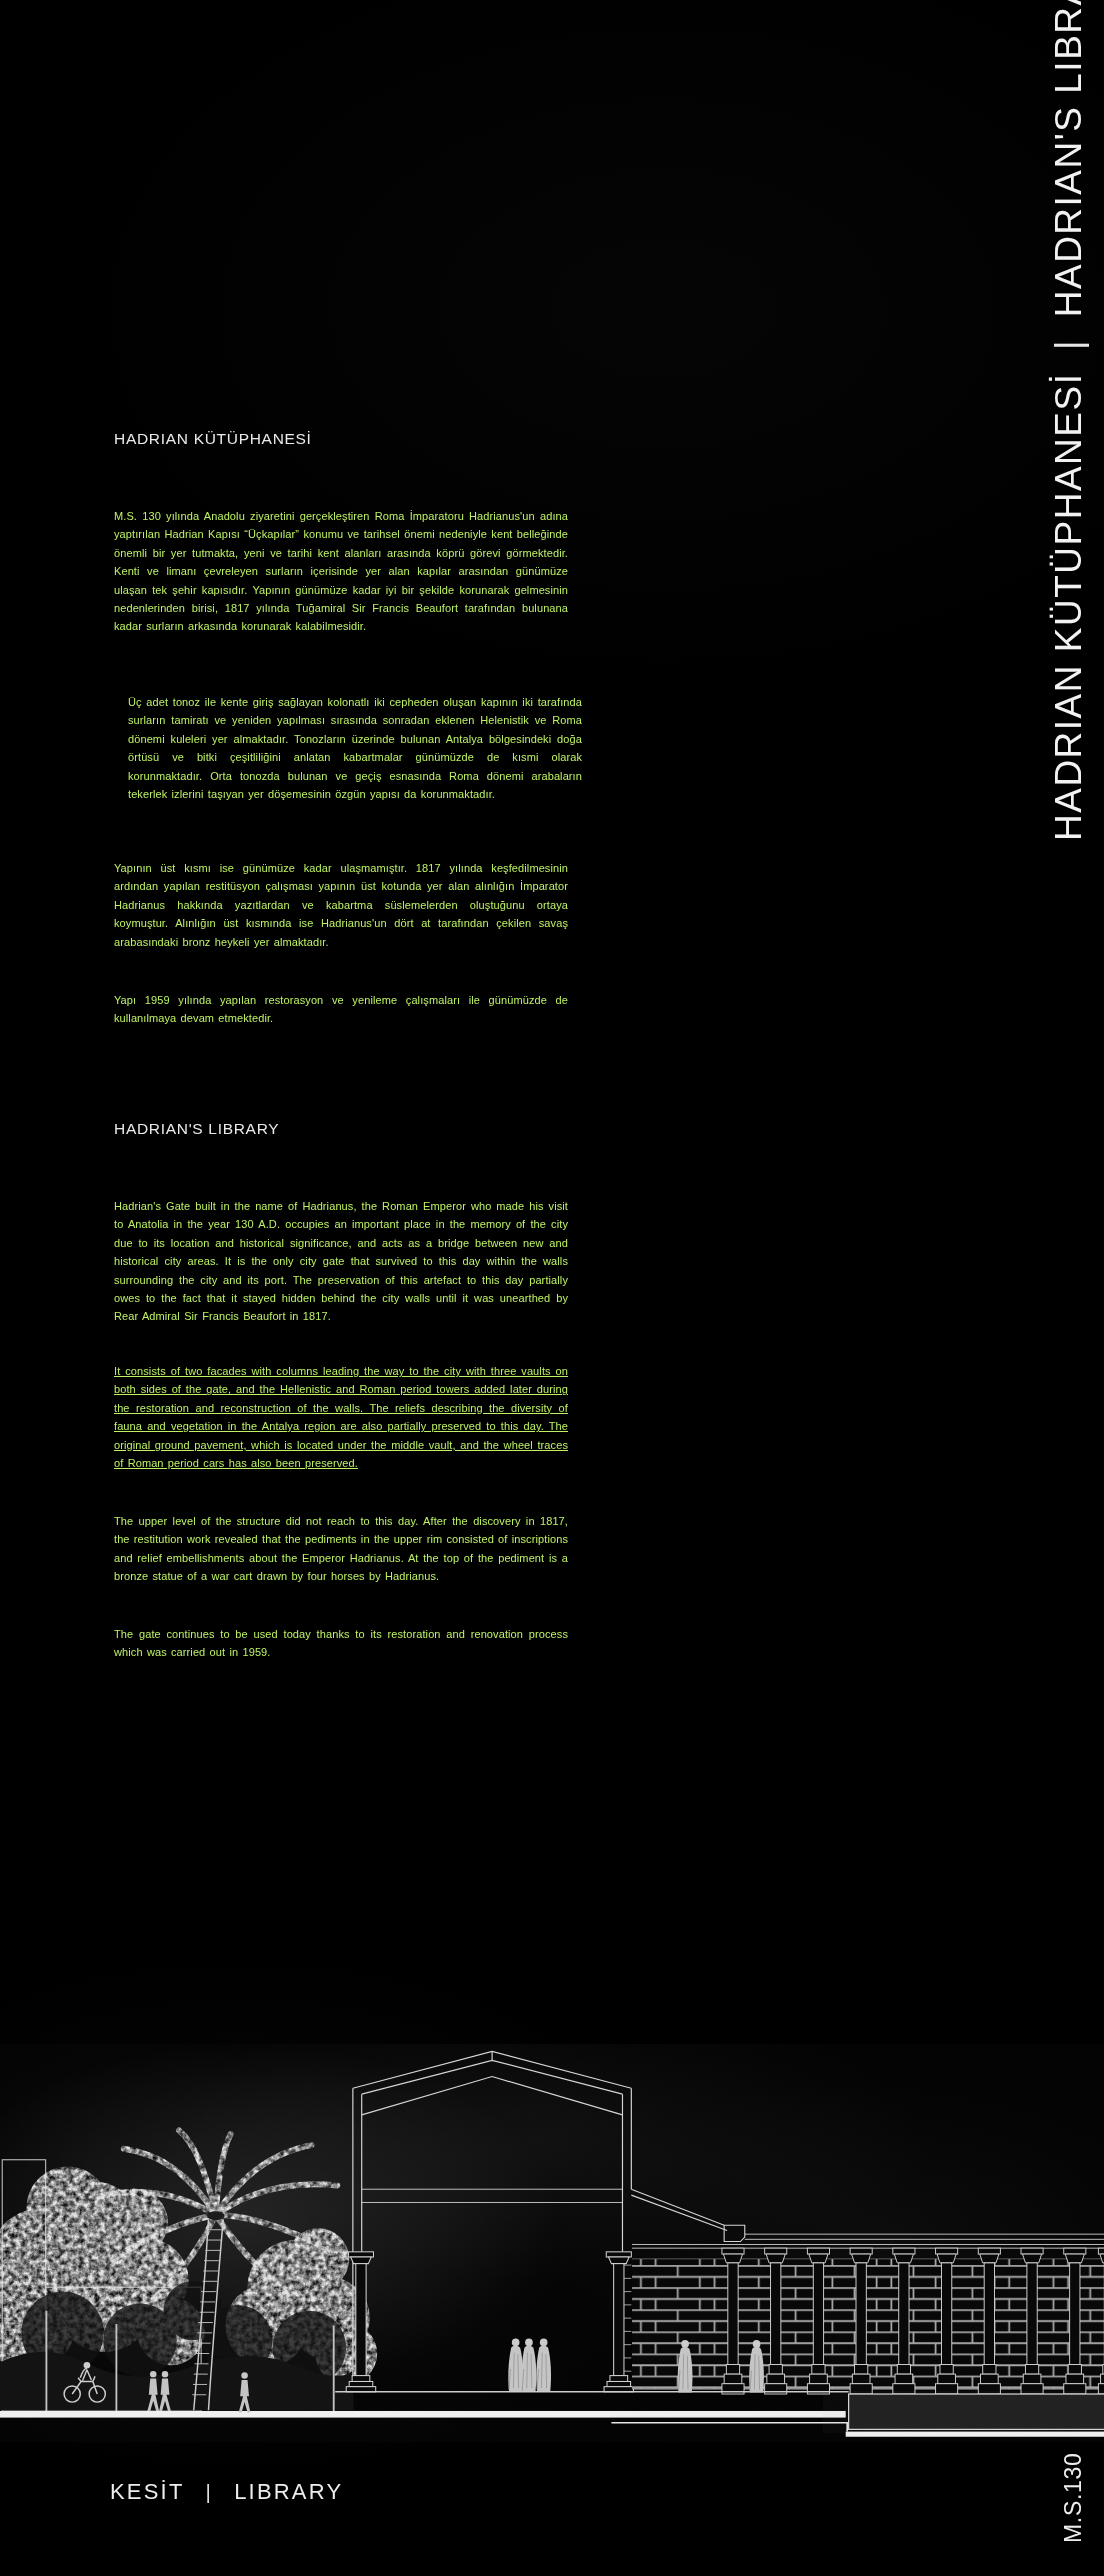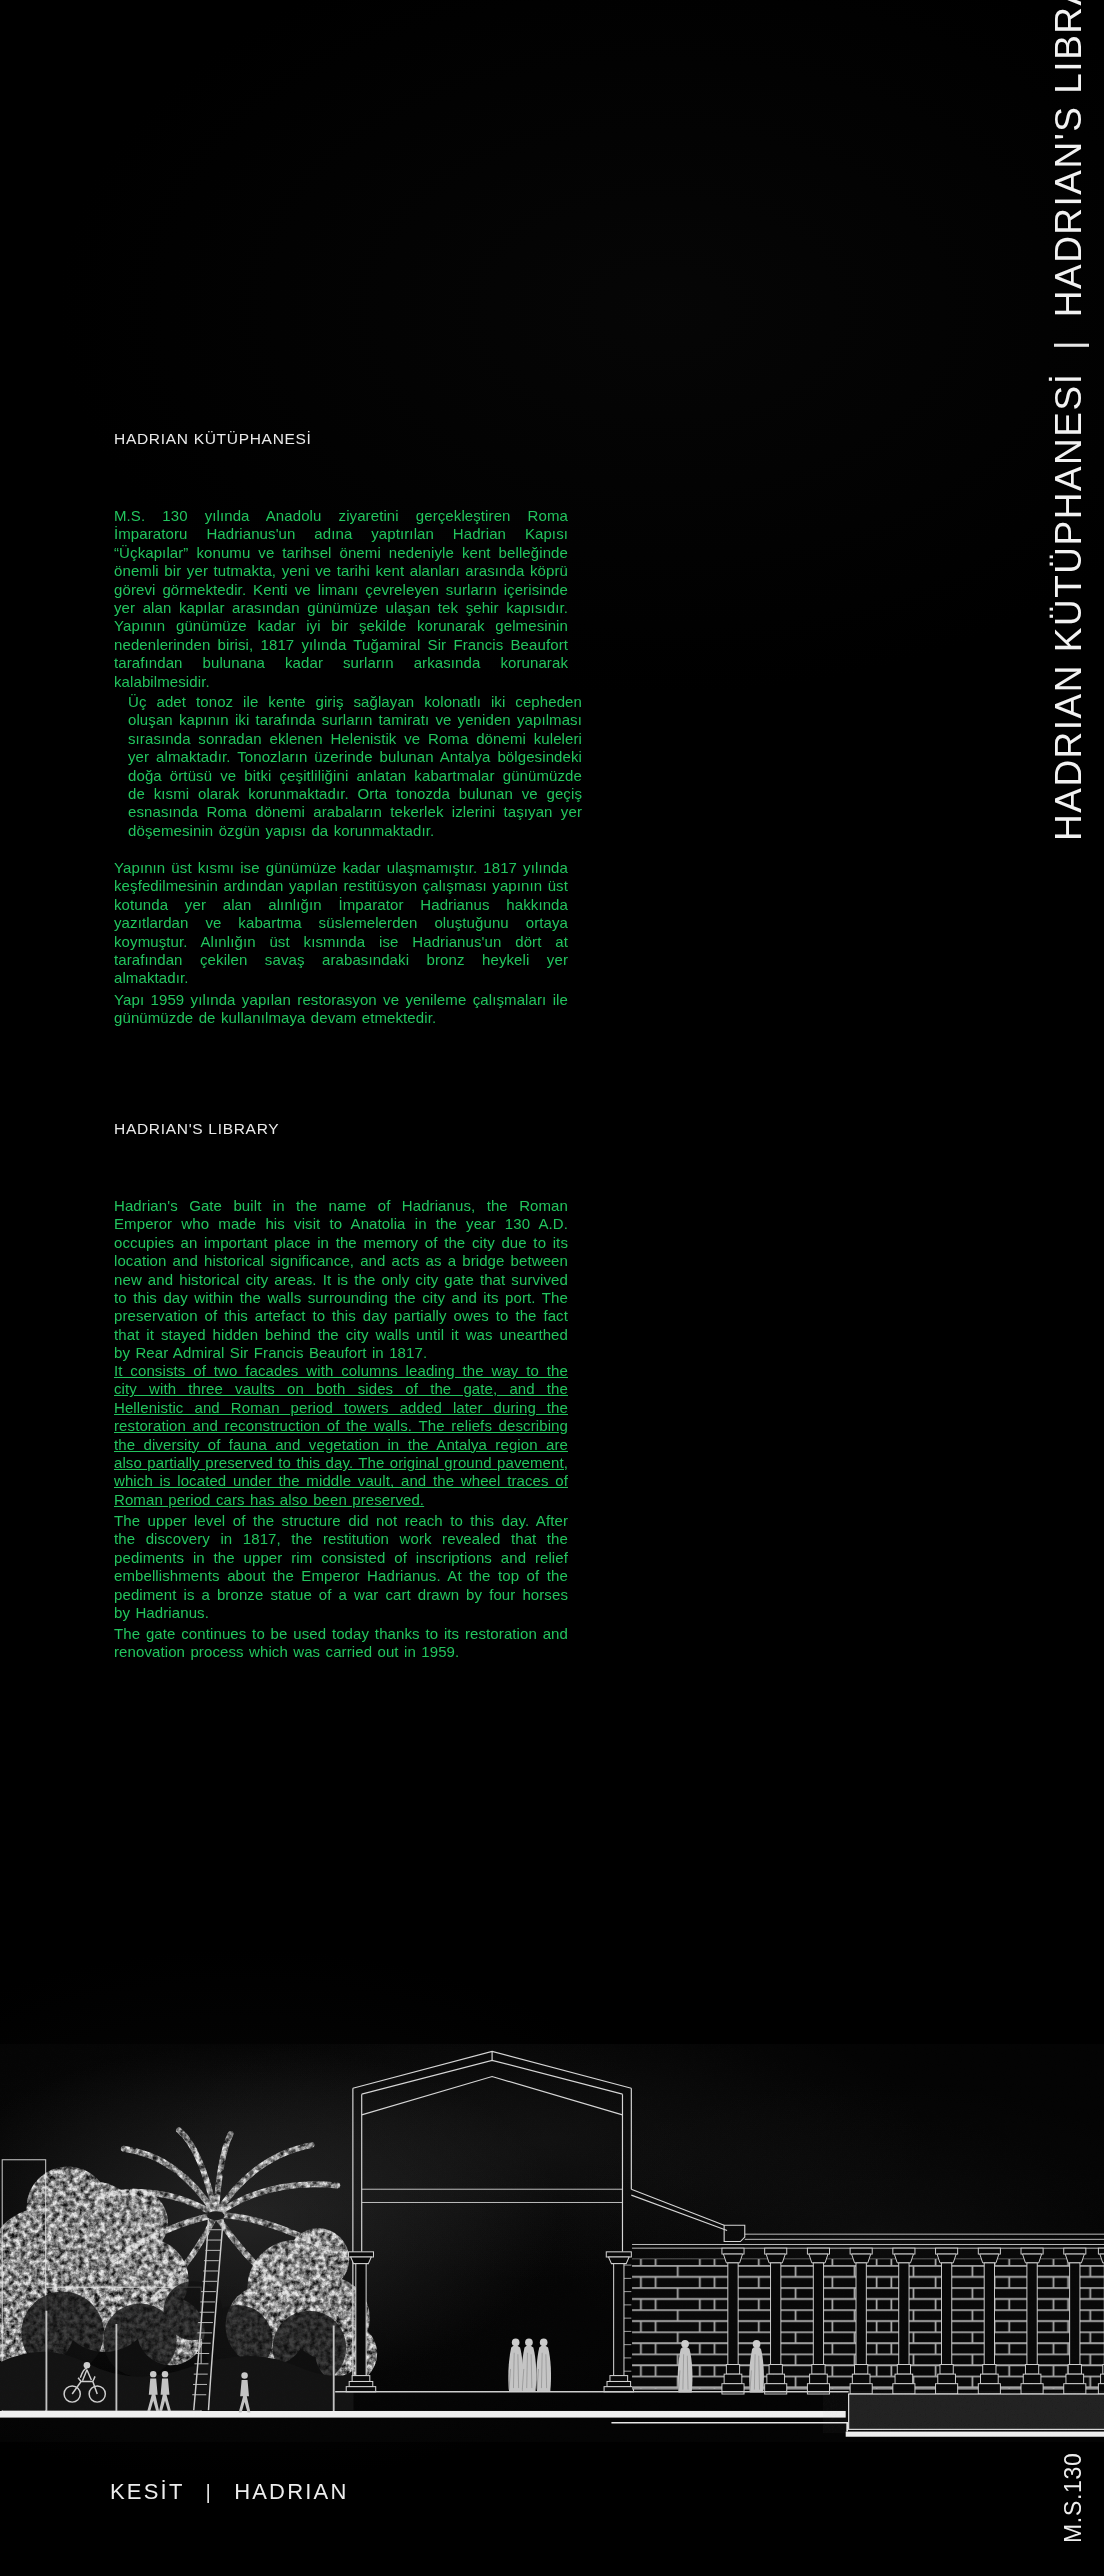--- a/index.html
+++ b/index.html
@@ -9,21 +9,21 @@
     background:
       radial-gradient(663px 383px at 22% 86%, rgba(42,42,42,.18), rgba(0,0,0,0) 70%),
       radial-gradient(810px 515px at 60% 12%, rgba(22,22,22,.25), rgba(0,0,0,0) 75%),
       #000;
   }
   .text-block{position:absolute;left:114px;width:454px;color:#dcdcdc;}
   .heading{
     font-size:15.5px;letter-spacing:0.7px;font-weight:400;color:#ebebeb;white-space:nowrap;
   }
   .para{
-    font-size:15px;line-height:18.4px;text-align:justify;color:#22c55e;
+    font-size:11px;line-height:18.4px;text-align:justify;color:#bef264;
     letter-spacing:0.1px;word-spacing:1.1px;margin:0;
   }
   #tr-heading{top:430px;}
   #tr-p1{top:507px;}
   #tr-p2{top:693px;margin-left:14px;}
   #tr-p3{top:859px;}
   #tr-p4{top:991px;}
   #en-heading{top:1120px;}
   #en-p1{top:1197px;}
   #en-p2{top:1362px;text-decoration:underline;}
@@ -310,17 +310,17 @@
     <use href="#toga" x="1027" y="473"></use>
   </g>
 
   <rect x="0" y="0" width="1500" height="540" filter="url(#grain)" opacity="0.5"></rect>
 </svg>
 </div>
 
 <div id="caption">
   <span>KESİT</span>
   <span class="bar">|</span>
-  <span>HADRIAN</span>
+  <span>LIBRARY</span>
 </div>
 
 <div id="era-label" class="vert">M.S.130</div>
 
 
 </body></html>

